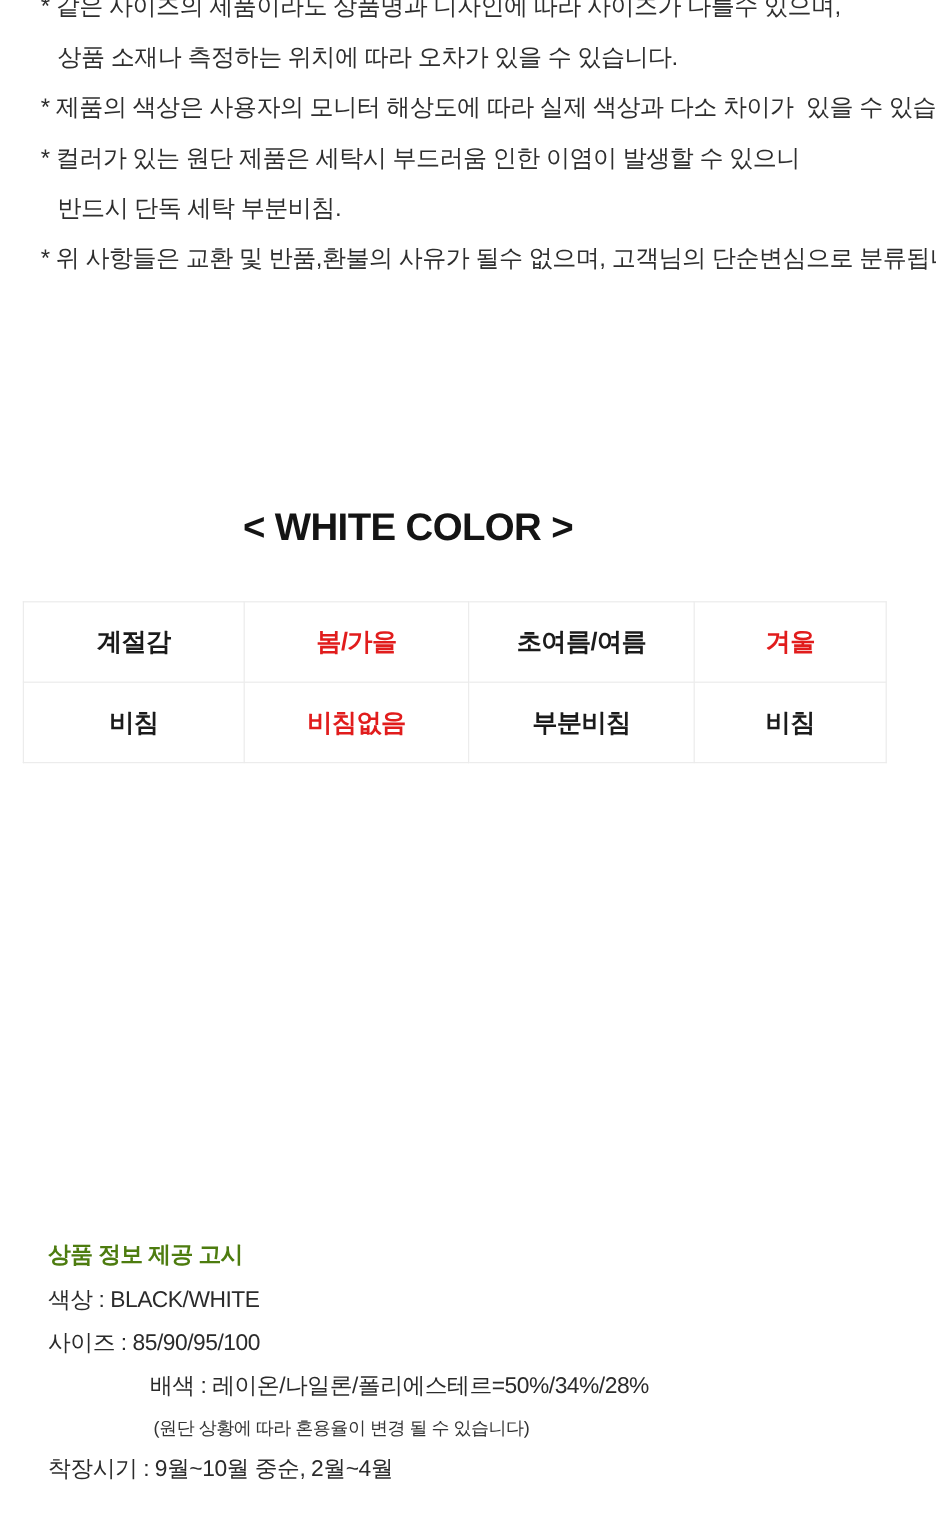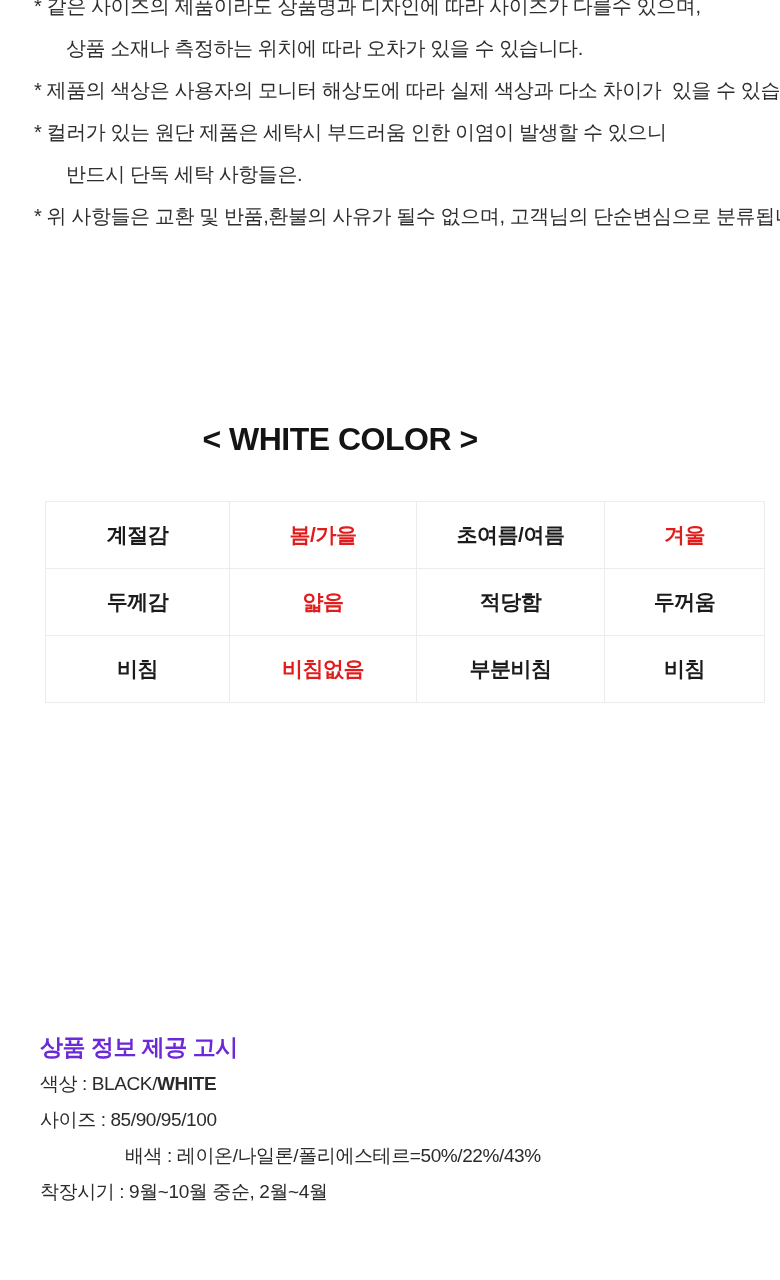--- a/index.html
+++ b/index.html
@@ -11,98 +11,93 @@
     font-family:"Liberation Sans","DejaVu Sans",sans-serif;
     color:#2b2b2b;
   }
 
   
   .disclaimer { position:absolute; top:-15px; left:0; width:780px; }
   .disclaimer .line {
     font-size:20px; line-height:42px; padding-left:34px;
     white-space:pre; color:#2e2e2e; letter-spacing:-0.4px;
   }
-  .disclaimer .line.indent { padding-left:48px;margin-left:18px; }
+  .disclaimer .line.indent { padding-left:48px; }
 
   
   .color-title {
     position:absolute; top:420px; left:0; width:680px; height:38px;
     line-height:38px; text-align:center;
     font-size:32px; font-weight:800; color:#141414; letter-spacing:-0.5px;
   }
 
   
   .spec-table {
-    position:absolute; top:501px; left:45px;
+    position:absolute; top:501px; left:19px;
     border-collapse:collapse; table-layout:fixed;padding-left:16px;
   }
   .spec-table td {
     border:1px solid #ececec; height:67px;
     text-align:center; vertical-align:middle;
     font-size:21px; font-weight:700; color:#1b1b1b; letter-spacing:-0.5px;
   }
   .spec-table td.red { color:var(--red,#e11c1c);text-align:center; }
 
   
   .product-info { position:absolute; top:1028px; left:40px; width:710px; }
   .pi-heading {
-    font-size:23px; font-weight:800; line-height:38px; color:#6d28d9;
+    font-size:19px; font-weight:800; line-height:38px; color:#4d7c0f;
     letter-spacing:-0.5px;
   }
   .pi-line {
     font-size:19px; line-height:36px; color:#2b2b2b;
     white-space:pre; letter-spacing:-0.4px;
   }
   .pi-line.small { font-size:15px; line-height:33px; color:#333333; }
-  .pi-line .b { font-weight:700; }
+  .pi-line .b { font-weight:400; }
 </style>
 </head>
 <body>
 
 <div class="disclaimer">
     <div class="line">* 같은 사이즈의 제품이라도 상품명과 디자인에 따라 사이즈가 다를수 있으며,</div>
     <div class="line indent">상품 소재나 측정하는 위치에 따라 오차가 있을 수 있습니다.</div>
     <div class="line">* 제품의 색상은 사용자의 모니터 해상도에 따라 실제 색상과 다소 차이가  있을 수 있습니다.</div>
     <div class="line">* 컬러가 있는 원단 제품은 세탁시 부드러움 인한 이염이 발생할 수 있으니</div>
-    <div class="line indent">반드시 단독 세탁 사항들은.</div>
+    <div class="line indent">반드시 단독 세탁 부분비침.</div>
     <div class="line">* 위 사항들은 교환 및 반품,환불의 사유가 될수 없으며, 고객님의 단순변심으로 분류됩니다.</div>
   </div>
 
 <div class="color-title">&lt; WHITE COLOR &gt;</div>
 
 <table class="spec-table">
   <colgroup>
     <col style="width:184px">
     <col style="width:187px">
     <col style="width:188px">
     <col style="width:160px">
   </colgroup>
   <tbody>
       <tr>
         <td>계절감</td>
         <td class="red">봄/가을</td>
         <td>초여름/여름</td>
         <td class="red">겨울</td>
       </tr>
       <tr>
-        <td>두께감</td>
-        <td class="red">얇음</td>
-        <td>적당함</td>
-        <td>두꺼움</td>
-      </tr>
-      <tr>
         <td>비침</td>
         <td class="red">비침없음</td>
         <td>부분비침</td>
         <td>비침</td>
       </tr>
     </tbody>
 </table>
 
 <div class="product-info">
   <div class="pi-heading">상품 정보 제공 고시</div>
   <div>
       <div class="pi-line"><span>색상 : BLACK/</span><span class="b">WHITE</span></div>
       <div class="pi-line"><span>사이즈 : 85/90/95/100</span></div>
-      <div class="pi-line" style="padding-left: 85px;"><span>배색 : 레이온/나일론/폴리에스테르=50%/22%/43%</span></div>
+      <div class="pi-line" style="padding-left: 85px;"><span>배색 : 레이온/나일론/폴리에스테르=50%/34%/28%</span></div>
+      <div class="pi-line small" style="padding-left: 88px;"><span>(원단 상황에 따라 혼용율이 변경 될 수 있습니다)</span></div>
       <div class="pi-line"><span>착장시기 : 9월~10월 중순, 2월~4월</span></div>
     </div>
 </div>
 
 </body></html>

